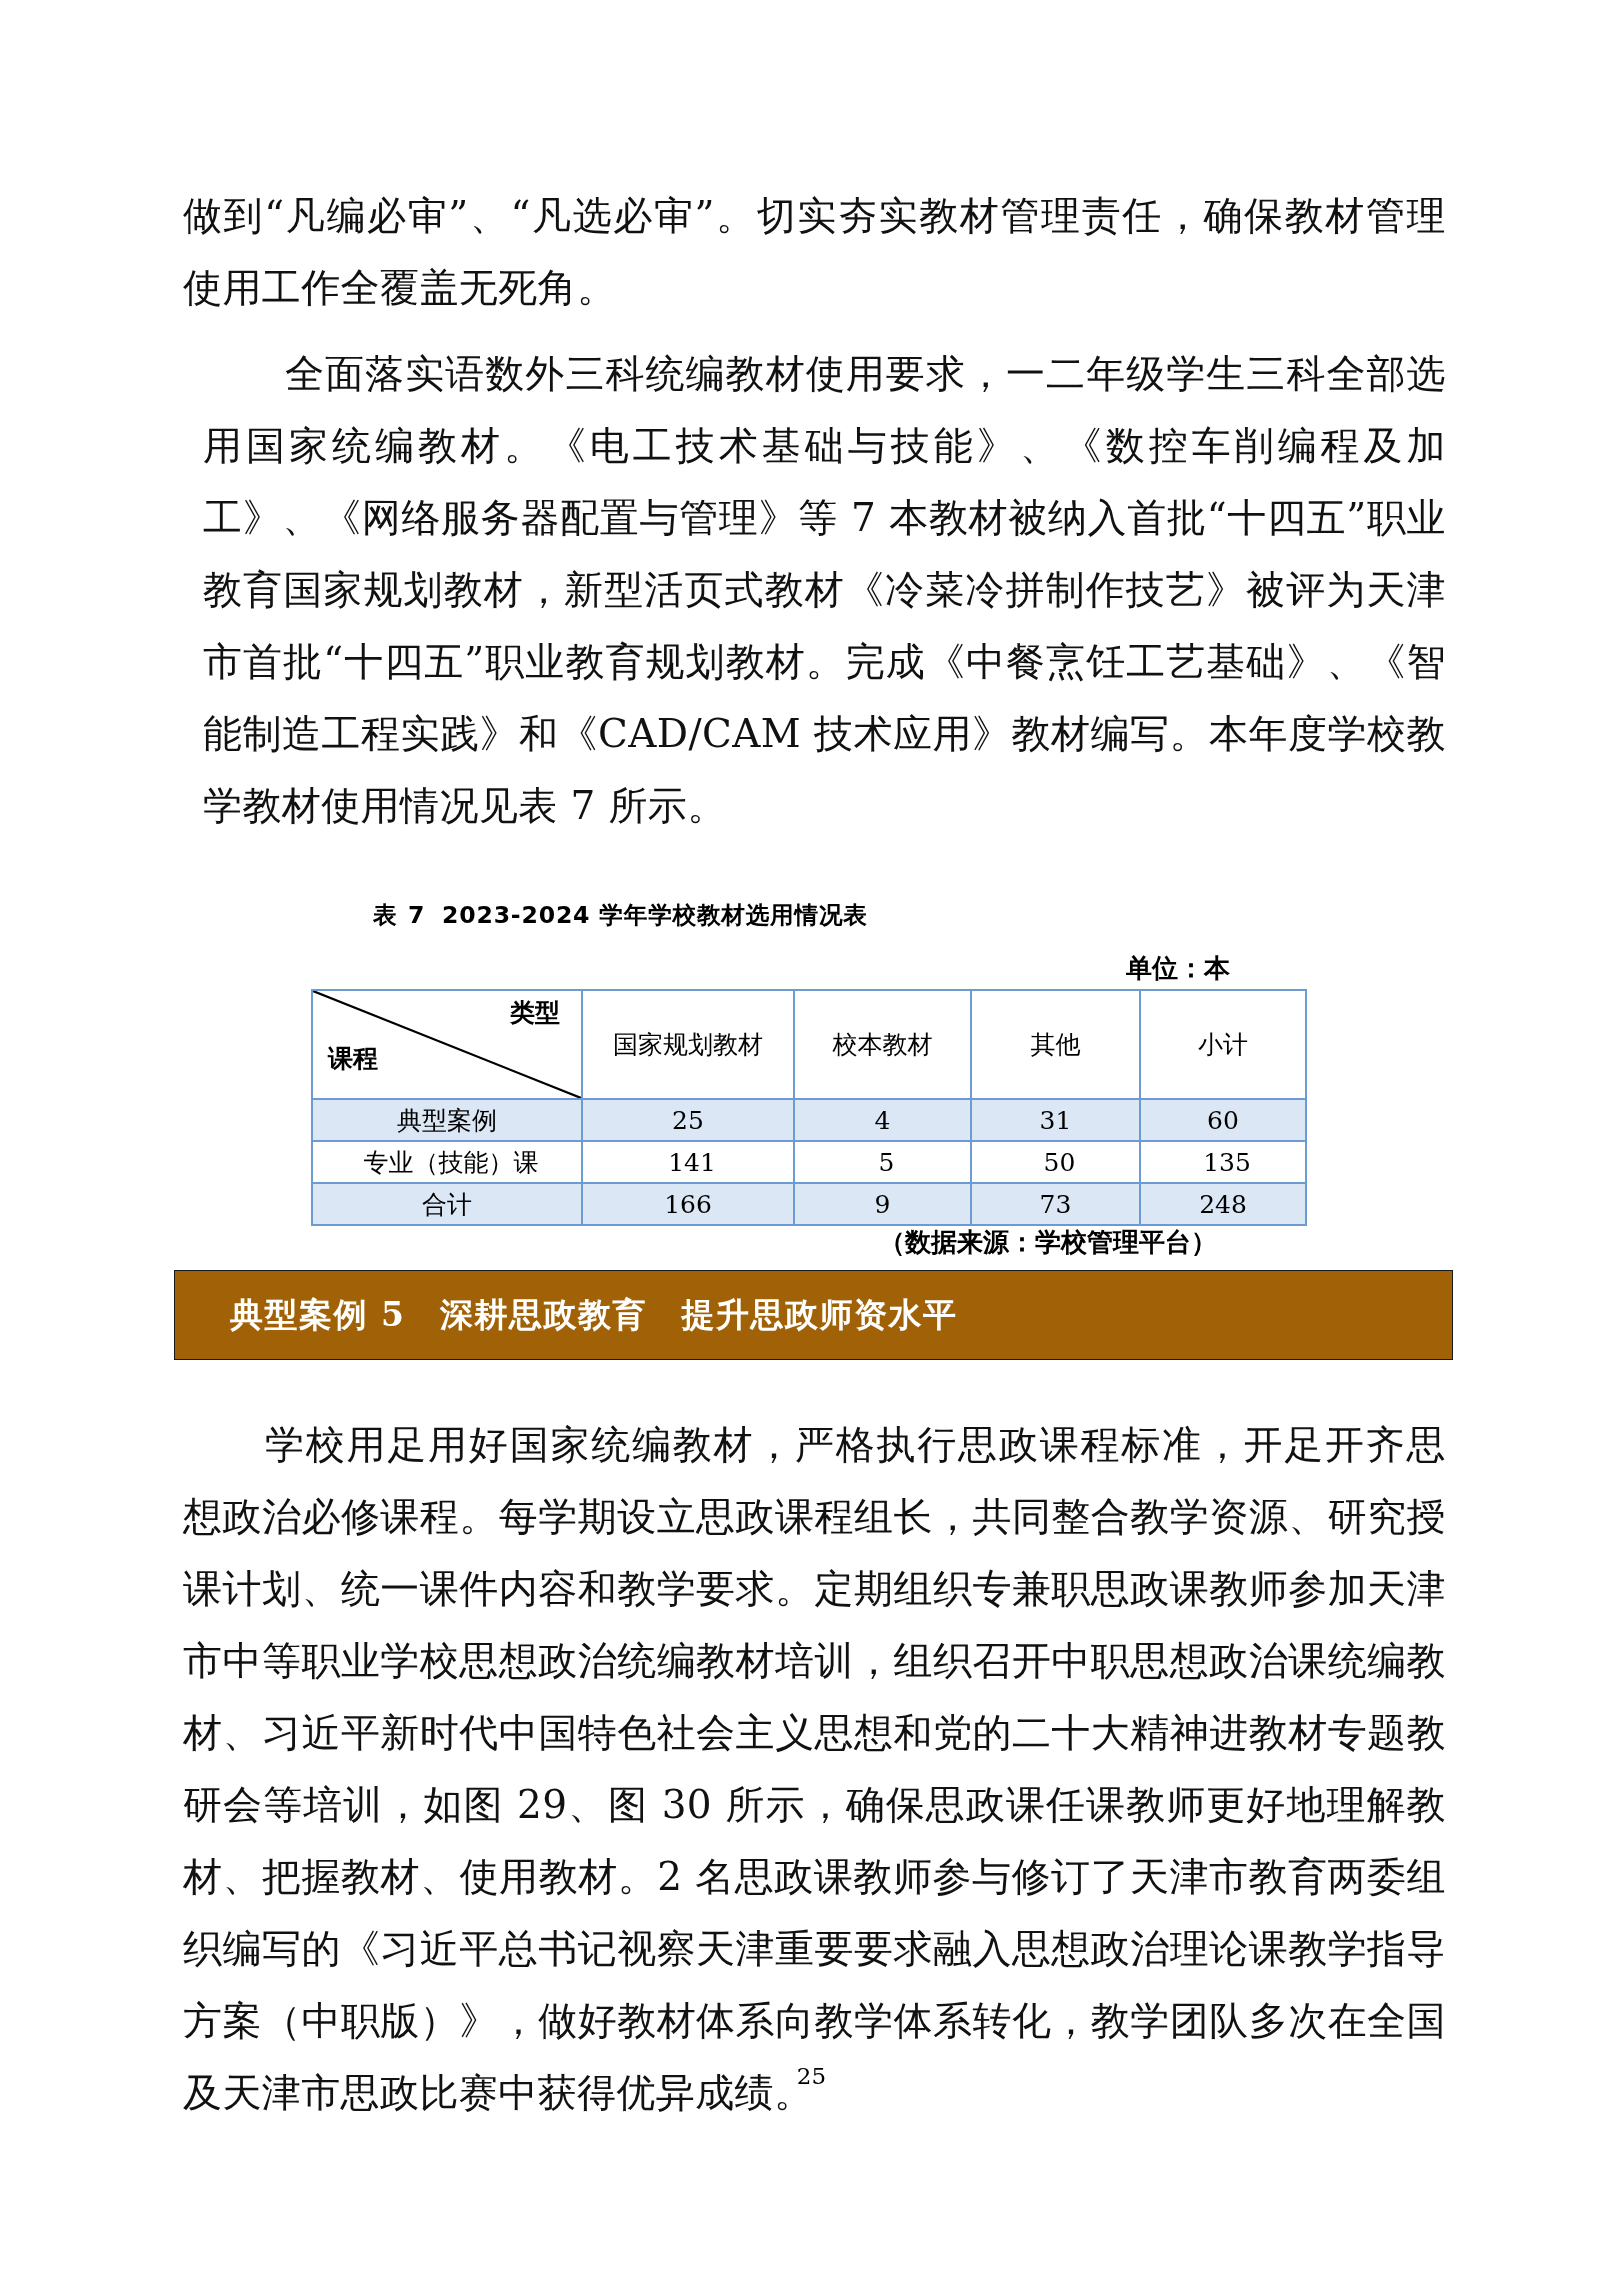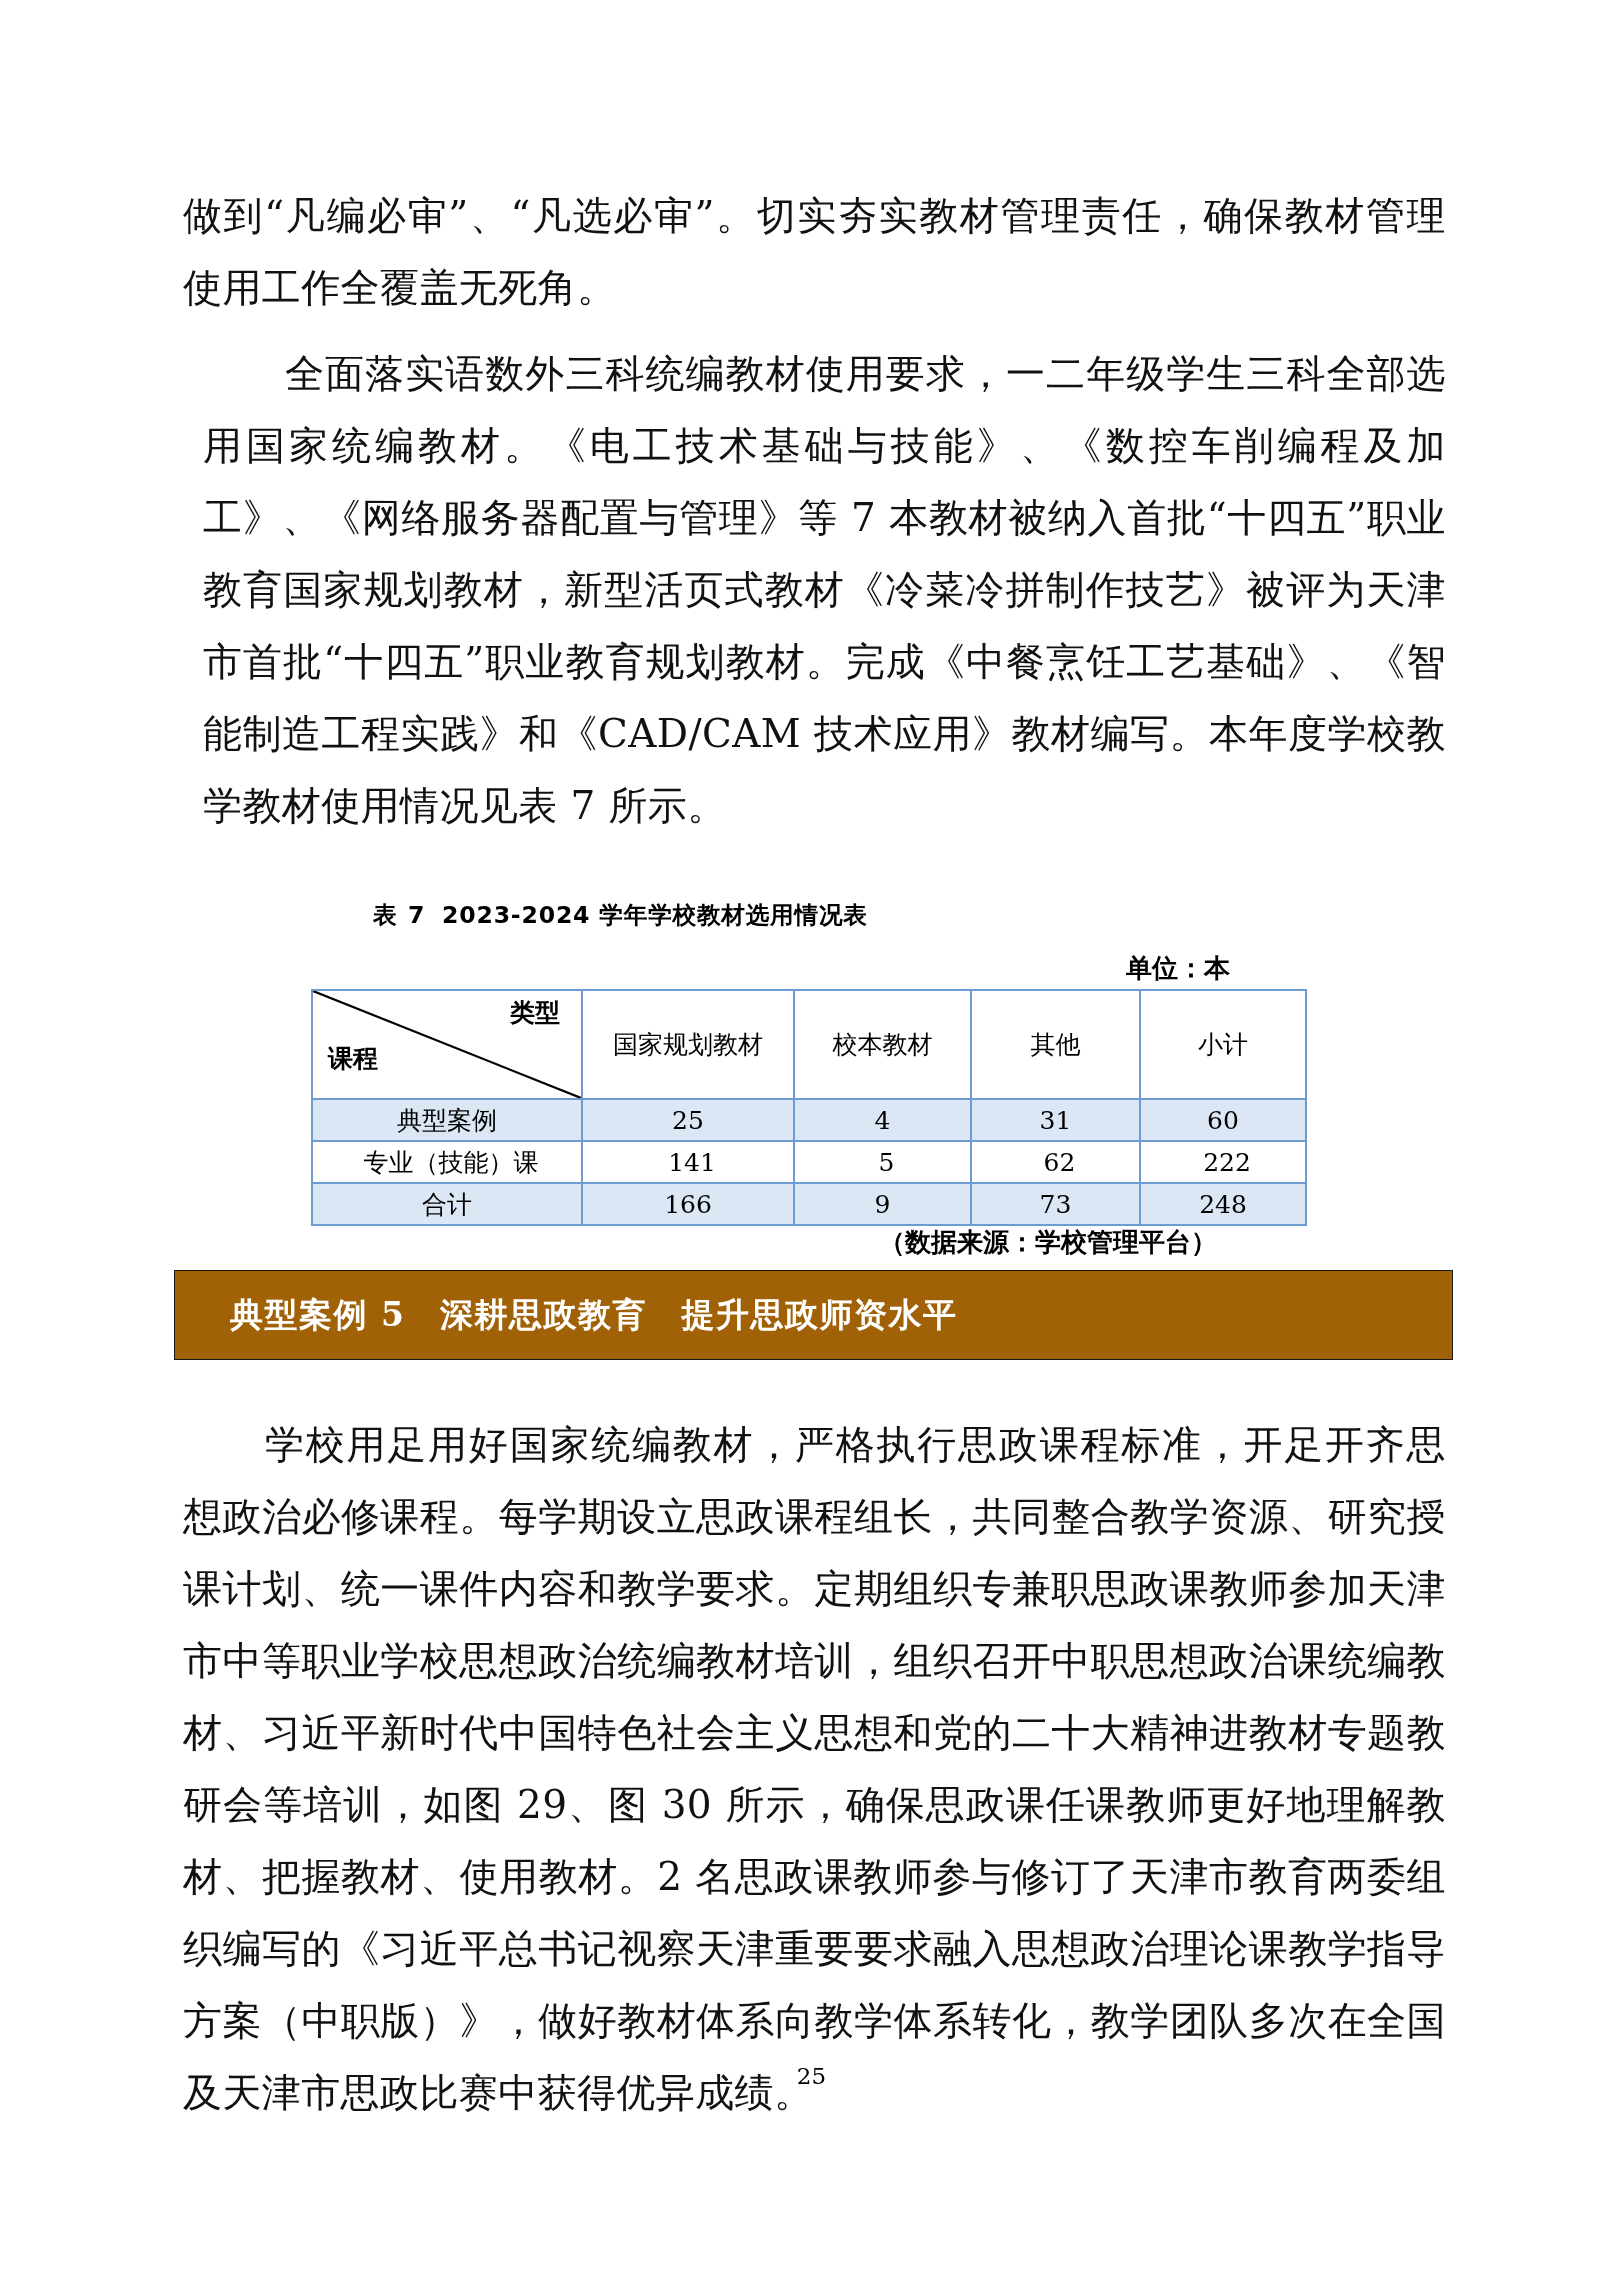--- a/index.html
+++ b/index.html
@@ -234,22 +234,22 @@
           <td>典型案例</td>
           <td>25</td>
           <td>4</td>
           <td>31</td>
           <td>60</td>
         </tr>
         <tr class="row-plain">
           <td>专业（技能）课</td>
           <td>141</td>
           <td>5</td>
-          <td>62</td>
-          <td>222</td>
+          <td>50</td>
+          <td>135</td>
         </tr>
         <tr class="row-shade">
           <td>合计</td>
           <td>166</td>
           <td>9</td>
           <td>73</td>
           <td>248</td>
         </tr>
       </tbody>
     </table>

